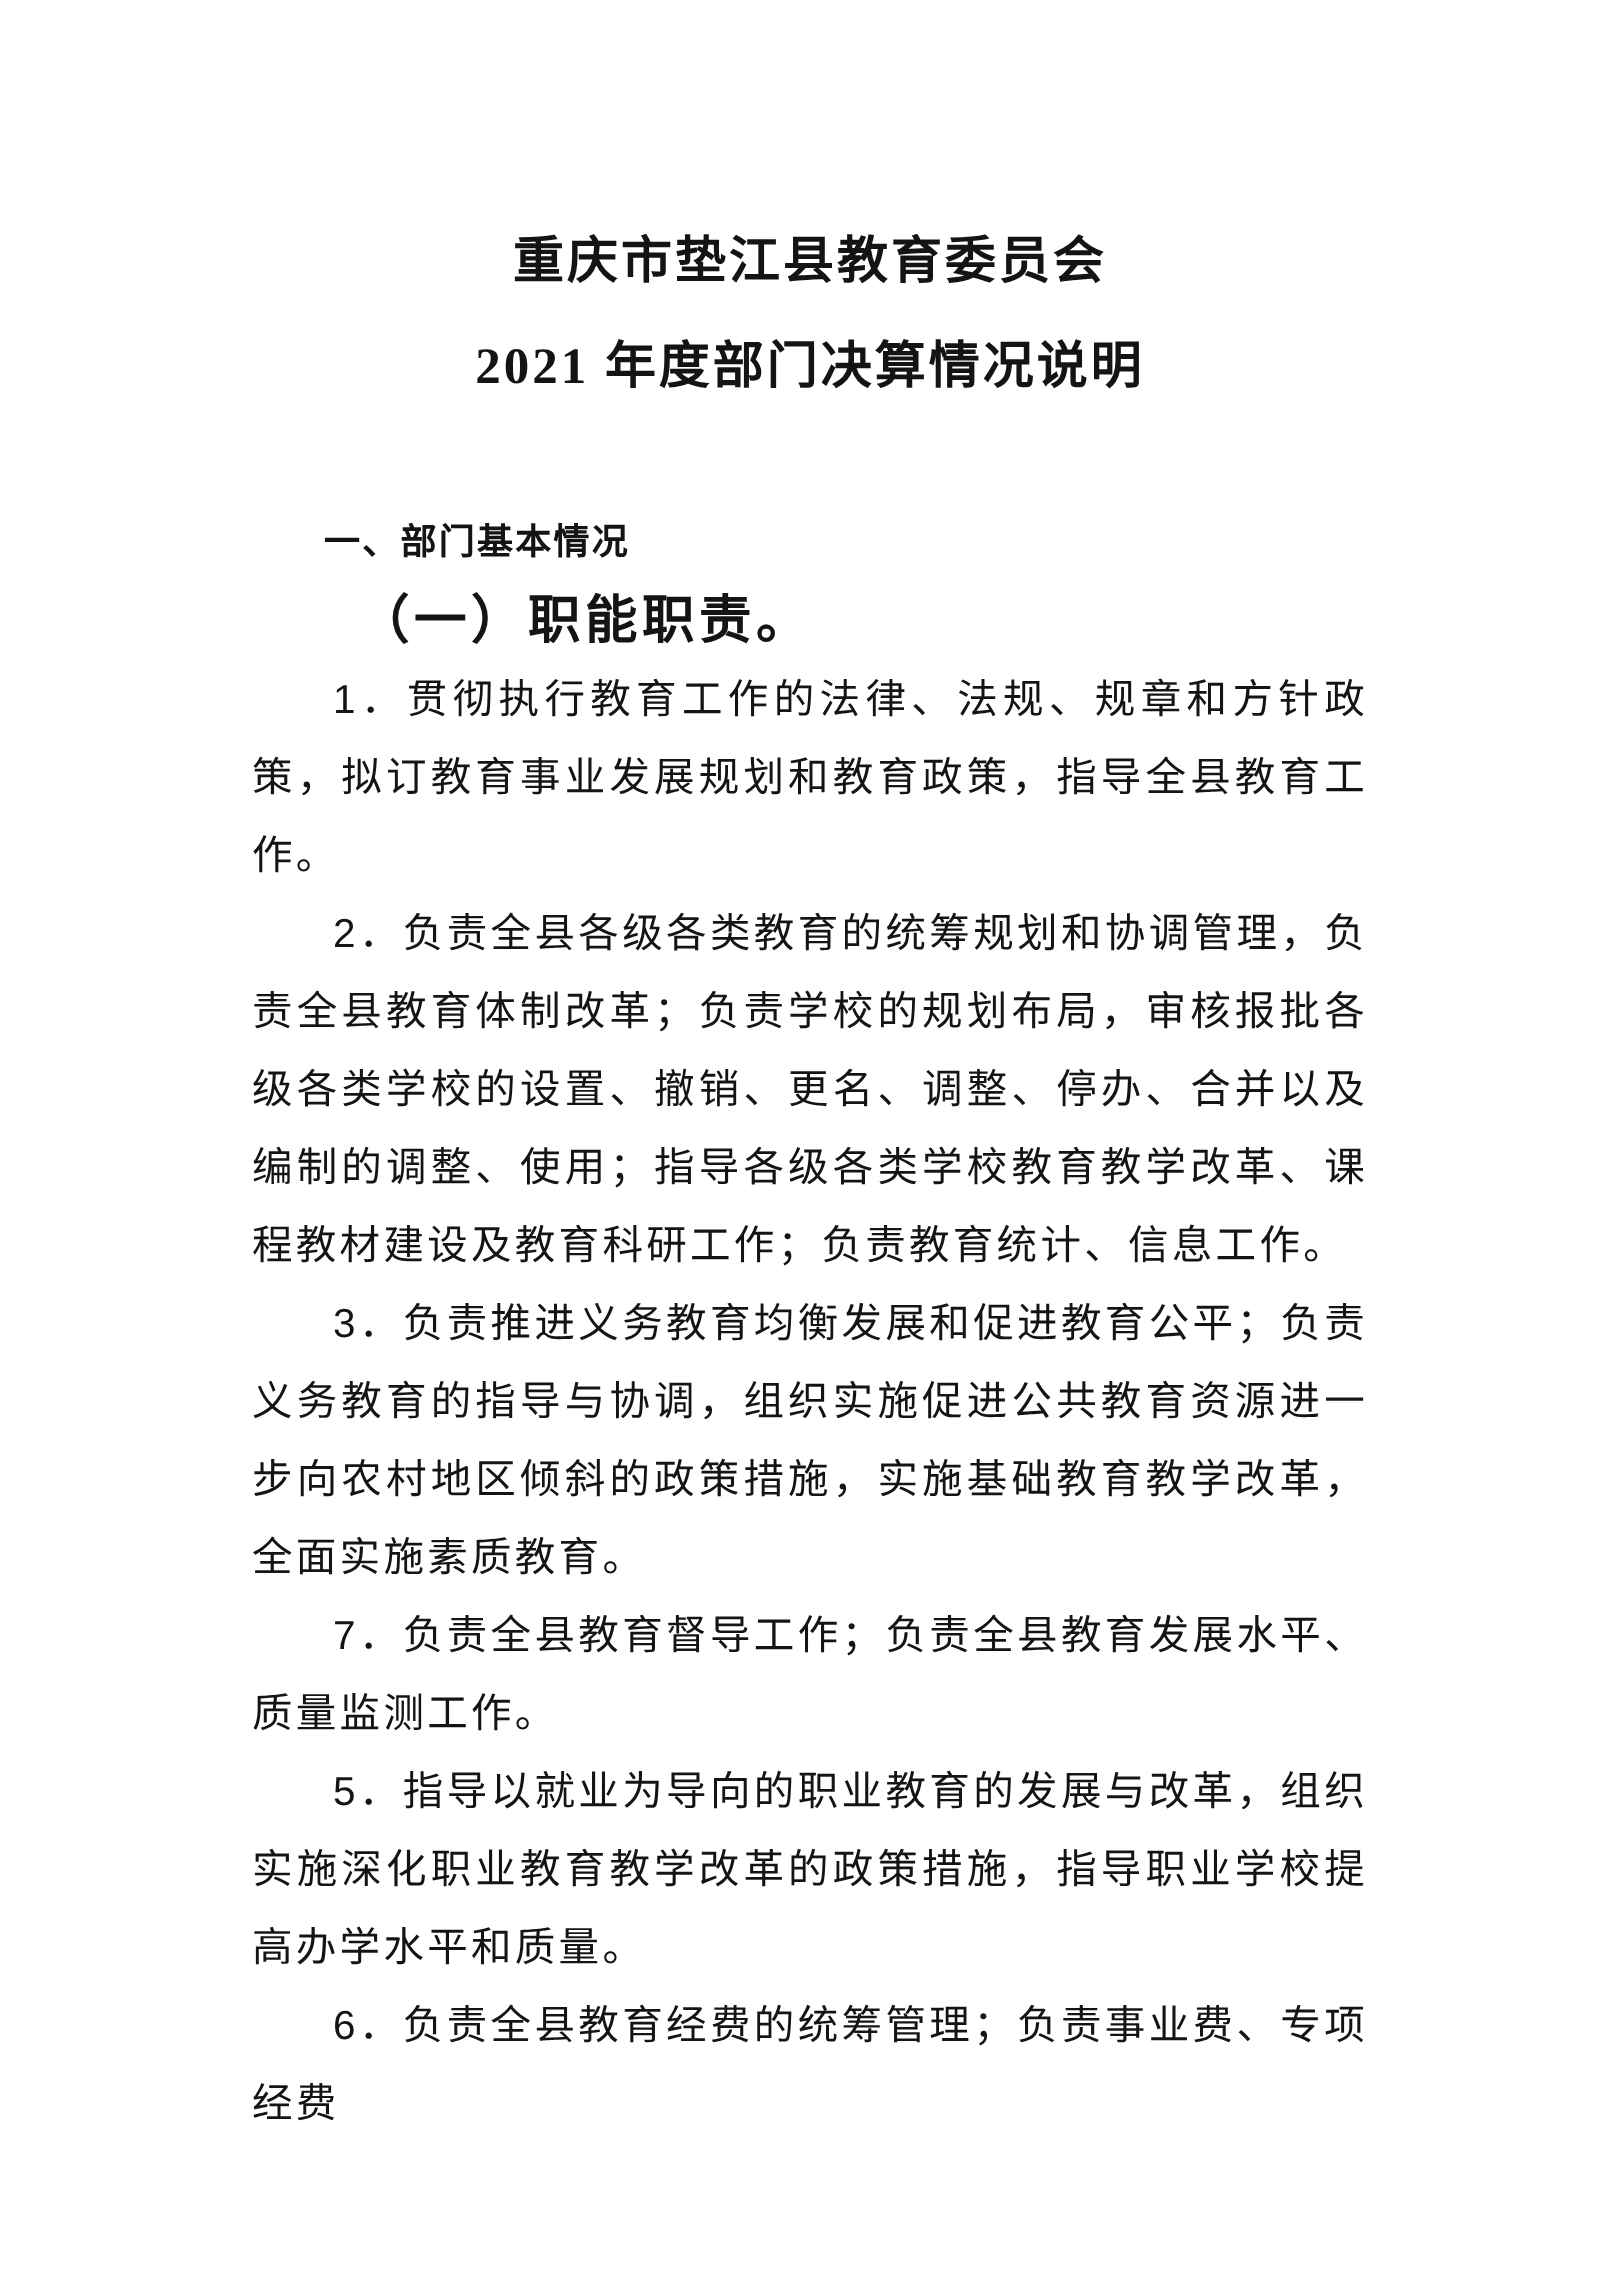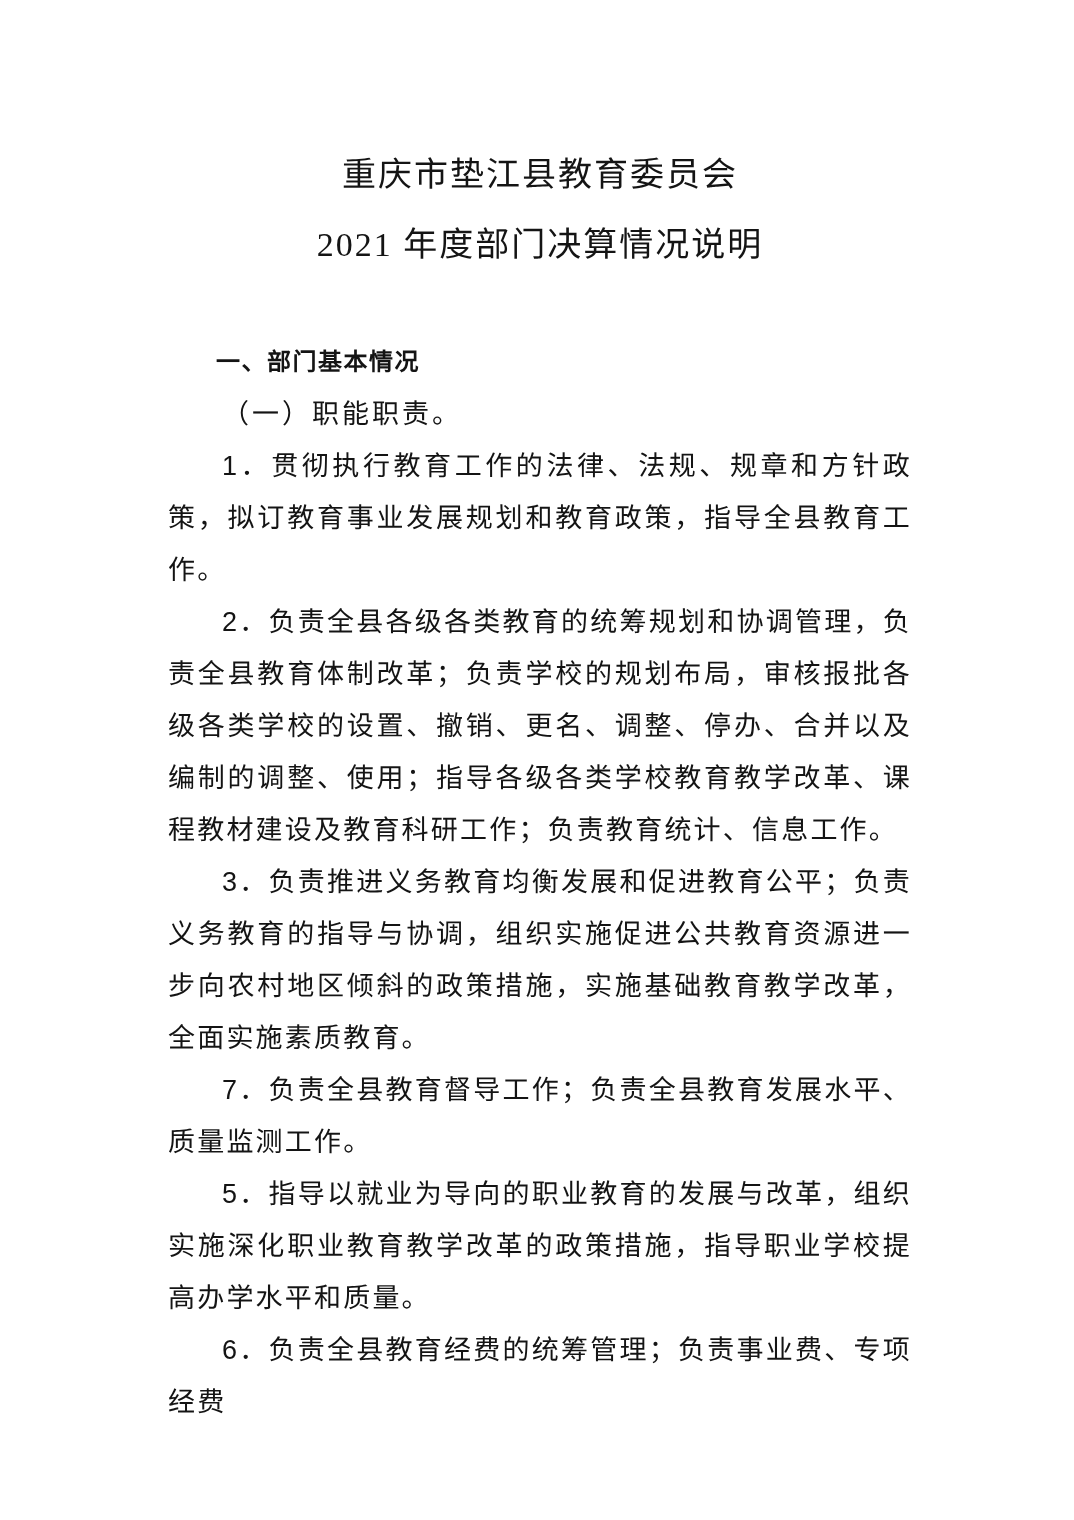--- a/index.html
+++ b/index.html
@@ -23,21 +23,21 @@
     padding: 140px 162px 0 168px; 
   }
 
   
   .title-block {
     text-align: center;
     margin-bottom: 56px;
   }
   .doc-title {
     font-size: 34px;
-    font-weight: normal;
+    font-weight: bold;
     line-height: 70px;
     letter-spacing: 2px;
     font-family: "Liberation Serif", "DejaVu Serif", serif;
     white-space: nowrap;
   }
 
   
   .body-text {
     font-size: 27px;
     line-height: 52px;
@@ -48,22 +48,22 @@
     font-family: "Liberation Sans", "DejaVu Sans", sans-serif; 
     font-weight: bold;
     font-size: 24px;
     line-height: 52px;
     text-indent: 2em;
     letter-spacing: 1.5px;
   }
 
   .subsection-heading {
     font-family: "Liberation Serif", "DejaVu Serif", serif; 
-    font-weight: normal;
-    font-size: 27px;
+    font-weight: bold;
+    font-size: 35px;
     line-height: 52px;
     text-indent: 2em;
     letter-spacing: 3px;
   }
 
   .para {
     font-family: Liberation Sans, sans-serif; 
     font-weight: normal;
     text-indent: 2em;
     text-align: justify;

